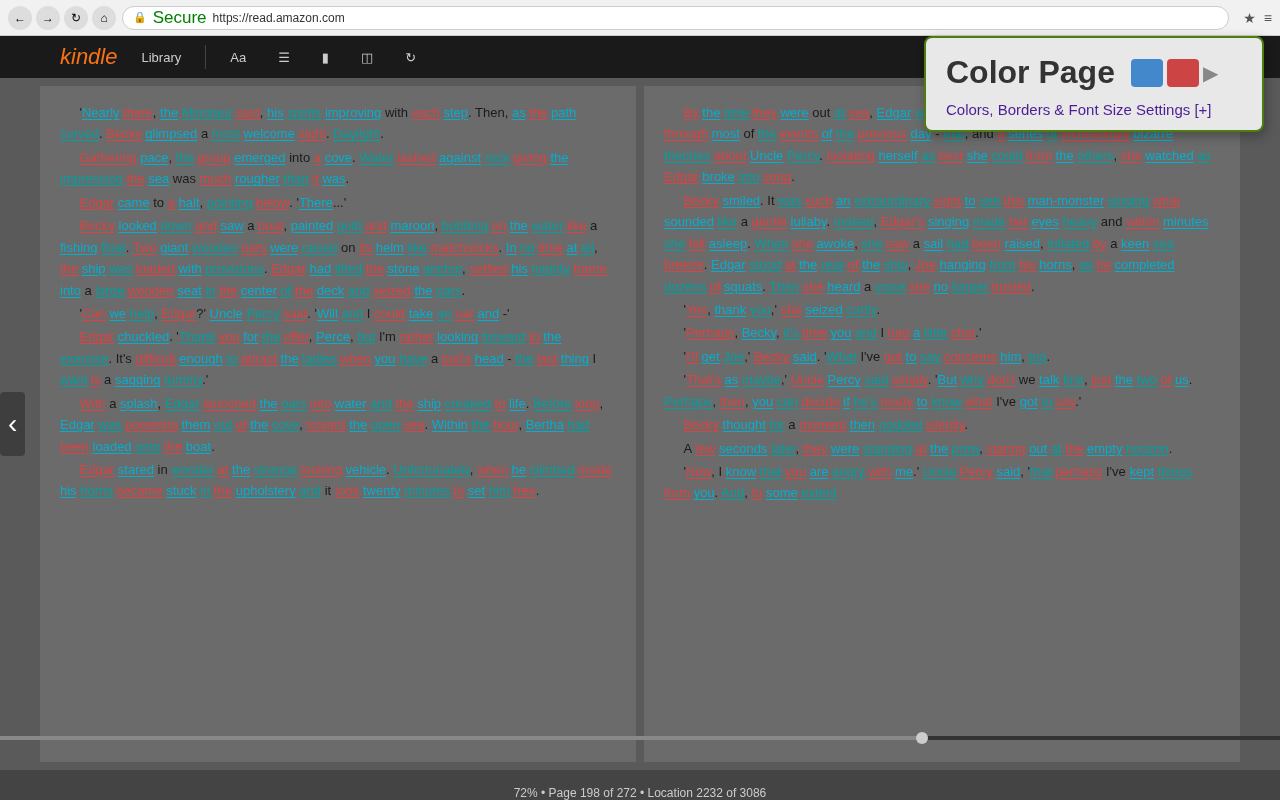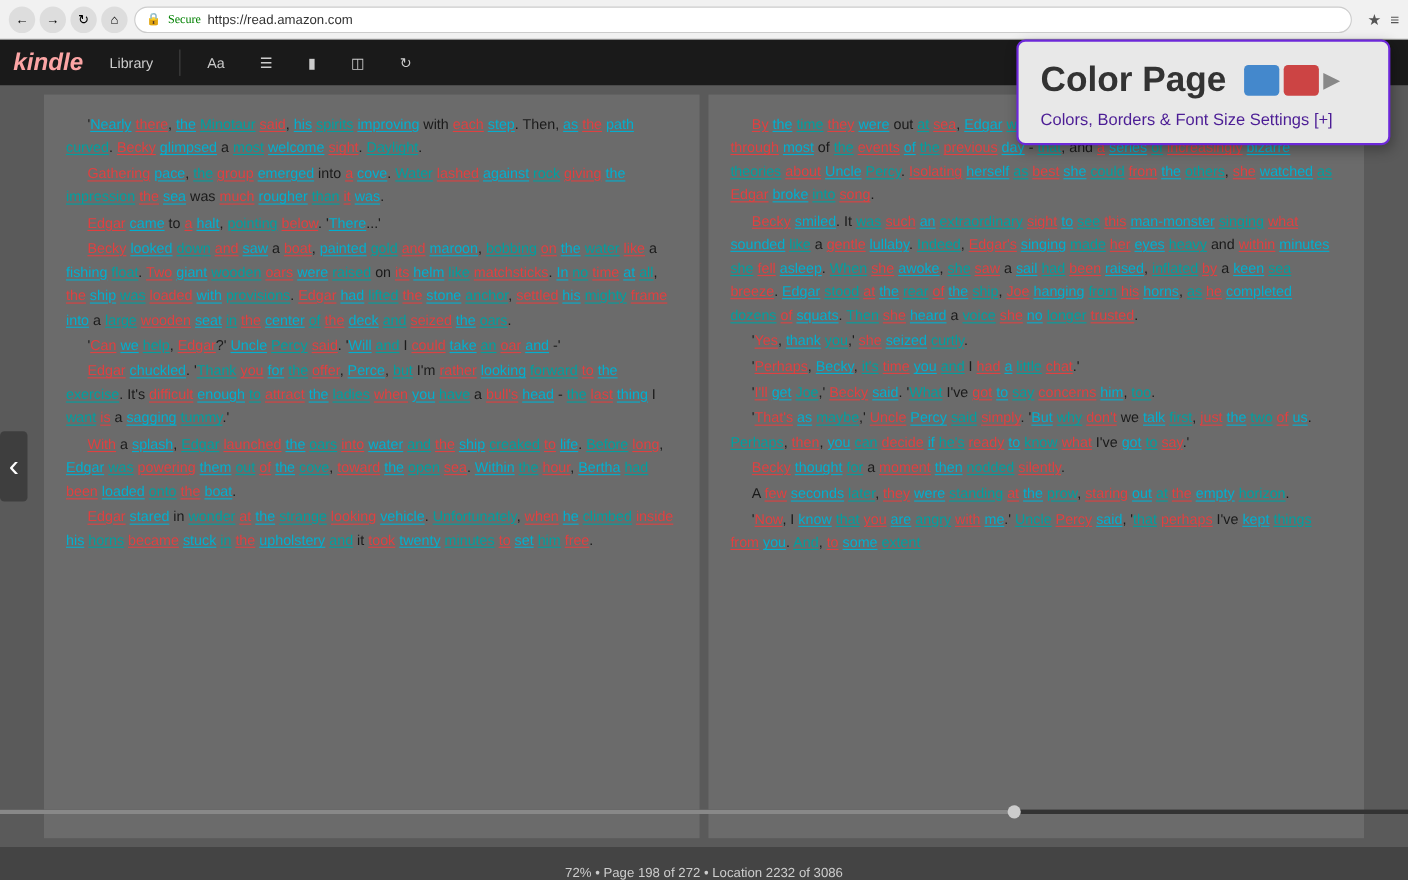--- a/index.html
+++ b/index.html
@@ -31,39 +31,40 @@
       border: 1px solid #ccc;
       border-radius: 12px;
       padding: 0 10px;
       font-size: 12px;
       background: #fff;
       display: flex;
       align-items: center;
       gap: 6px;
     }
     .lock-icon { color: green; font-size: 11px; }
-    .secure-text { color: green; font-size: 11px; font-family: Liberation Serif, serif; }
+    .secure-text { color: green; font-size: 17px; }
     .url-text { color: #333; font-size: 12px; }
     .browser-icons { display: flex; gap: 8px; align-items: center; margin-left: 8px; }
     .browser-icon { font-size: 14px; color: #555; cursor: pointer; }
 
     
     .kindle-toolbar {
       height: 42px;
       background: #1a1a1a;
       display: flex;
       align-items: center;
       padding: 0 12px;
       gap: 16px;
     }
     .kindle-logo {
       font-size: 22px;
-      font-weight: bold;
-      color: #fca5a5;
+      font-weight: normal;
+      color: #f97316;
       font-style: italic;
+      margin-left: 48px;
     }
     .toolbar-btn {
       background: none;
       border: none;
       color: #ccc;
       cursor: pointer;
       padding: 4px 8px;
       border-radius: 4px;
       font-size: 13px;
       display: flex;
@@ -121,21 +122,21 @@
     .hl-blue { color: #00b0d0; text-decoration: underline; text-underline-offset: 2px; }
     .hl-red { color: #e04040; text-decoration: underline; text-underline-offset: 2px; }
     .hl-teal { color: #00a0a0; text-decoration: underline; text-underline-offset: 2px; }
 
     
     .color-page-popup {
       position: absolute;
       top: 36px;
       right: 16px;
       background: #e8e8e8;
-      border: 2px solid #6d28d9;
+      border: 2px solid #4d7c0f;
       border-radius: 8px;
       padding: 16px 20px 12px;
       z-index: 100;
       width: 340px;
       box-shadow: 2px 4px 12px rgba(0,0,0,0.3);
     }
     .color-page-title {
       font-size: 32px;
       font-weight: bold;
       color: #333;

